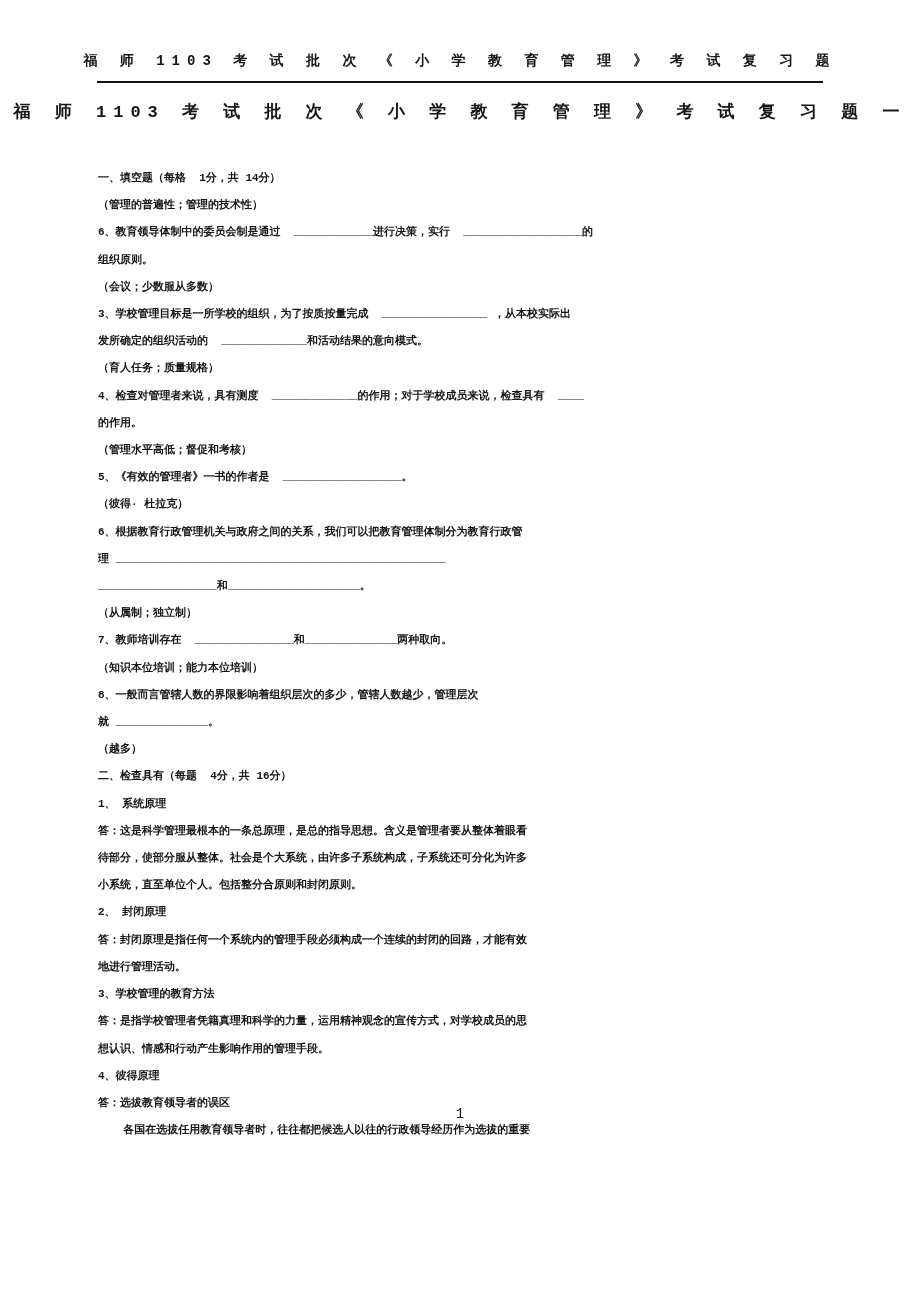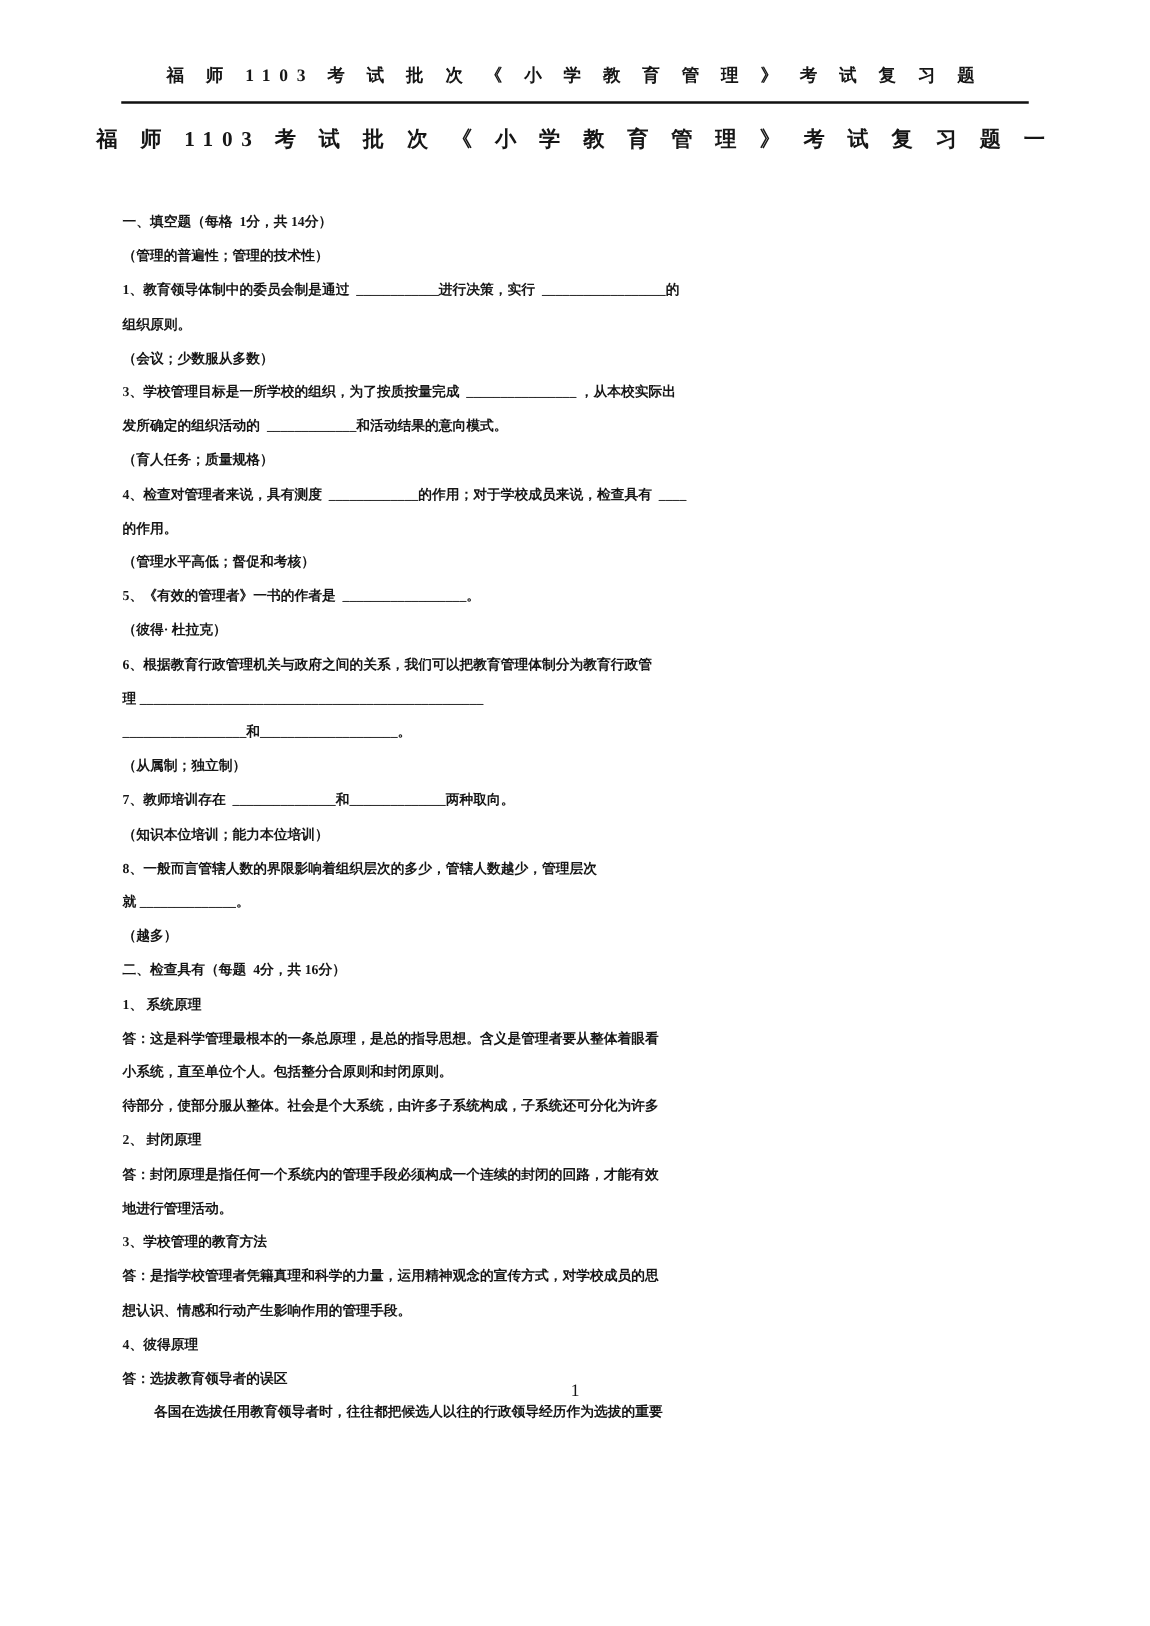--- a/index.html
+++ b/index.html
@@ -3,21 +3,21 @@
 <meta charset="utf-8">
 <style>
   * { margin: 0; padding: 0; box-sizing: border-box; }
   html, body { background: #ffffff; }
   .page {
     width: 920px;
     height: 1168px;
     background: #ffffff;
     position: relative;
     overflow: hidden;
-    font-family: Liberation Serif, serif;
+    font-family: Liberation Mono, monospace;
     color: #161616;
   }
   .header-text {
     padding-top: 52px;
     text-align: center;
     font-size: 14px;
     font-weight: bold;
     letter-spacing: 7px;
     white-space: nowrap;
   }
@@ -67,21 +67,21 @@
 
   <div class="header-text">福 师 1103 考 试 批 次 《 小 学 教 育 管 理 》 考 试 复 习 题</div>
 
   <hr class="header-rule">
 
   <div class="doc-title">福 师 1103 考 试 批 次 《 小 学 教 育 管 理 》 考 试 复 习 题 一</div>
 
   <div class="doc-body">
       <div class="line">一、填空题（每格  1分，共 14分）</div>
       <div class="line">（管理的普遍性；管理的技术性）</div>
-      <div class="line">1、教育领导体制中的委员会制是通过  ____________进行决策，实行  __________________的</div>
+      <div class="line">6、教育领导体制中的委员会制是通过  ____________进行决策，实行  __________________的</div>
       <div class="line">组织原则。</div>
       <div class="line">（会议；少数服从多数）</div>
       <div class="line">3、学校管理目标是一所学校的组织，为了按质按量完成  ________________ ，从本校实际出</div>
       <div class="line">发所确定的组织活动的  _____________和活动结果的意向模式。</div>
       <div class="line">（育人任务；质量规格）</div>
       <div class="line">4、检查对管理者来说，具有测度  _____________的作用；对于学校成员来说，检查具有  ____</div>
       <div class="line">的作用。</div>
       <div class="line">（管理水平高低；督促和考核）</div>
       <div class="line">5、《有效的管理者》一书的作者是  __________________。</div>
       <div class="line">（彼得· 杜拉克）</div>
@@ -90,22 +90,22 @@
       <div class="line">__________________和____________________。</div>
       <div class="line">（从属制；独立制）</div>
       <div class="line">7、教师培训存在  _______________和______________两种取向。</div>
       <div class="line">（知识本位培训；能力本位培训）</div>
       <div class="line">8、一般而言管辖人数的界限影响着组织层次的多少，管辖人数越少，管理层次</div>
       <div class="line">就 ______________。</div>
       <div class="line">（越多）</div>
       <div class="line">二、检查具有（每题  4分，共 16分）</div>
       <div class="line">1、 系统原理</div>
       <div class="line">答：这是科学管理最根本的一条总原理，是总的指导思想。含义是管理者要从整体着眼看</div>
+      <div class="line">待部分，使部分服从整体。社会是个大系统，由许多子系统构成，子系统还可分化为许多</div>
       <div class="line">小系统，直至单位个人。包括整分合原则和封闭原则。</div>
-      <div class="line">待部分，使部分服从整体。社会是个大系统，由许多子系统构成，子系统还可分化为许多</div>
       <div class="line">2、 封闭原理</div>
       <div class="line">答：封闭原理是指任何一个系统内的管理手段必须构成一个连续的封闭的回路，才能有效</div>
       <div class="line">地进行管理活动。</div>
       <div class="line">3、学校管理的教育方法</div>
       <div class="line">答：是指学校管理者凭籍真理和科学的力量，运用精神观念的宣传方式，对学校成员的思</div>
       <div class="line">想认识、情感和行动产生影响作用的管理手段。</div>
       <div class="line">4、彼得原理</div>
       <div class="line">答：选拔教育领导者的误区</div>
       <div class="line indent">各国在选拔任用教育领导者时，往往都把候选人以往的行政领导经历作为选拔的重要</div>
     </div>

